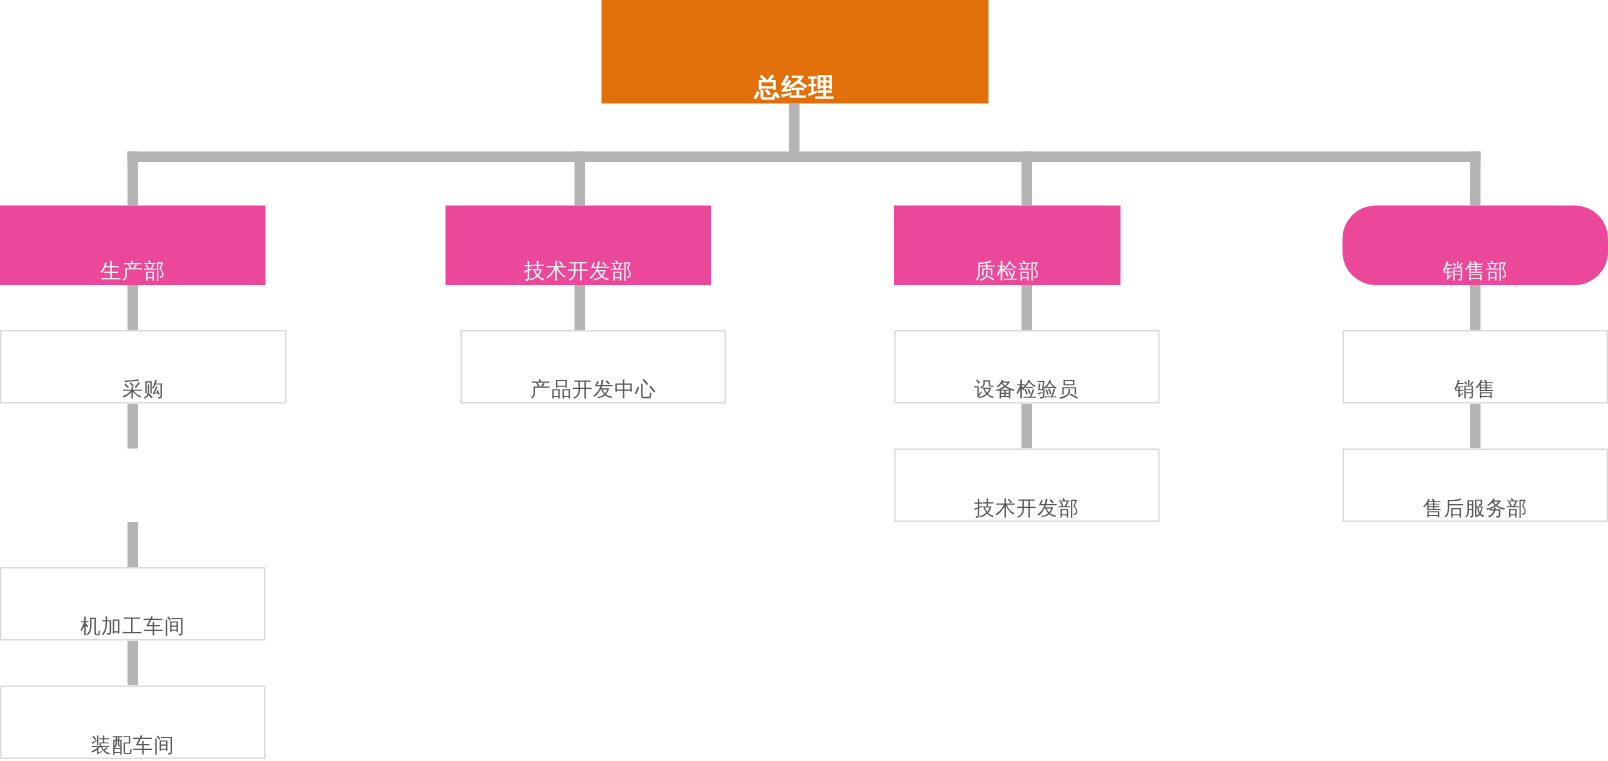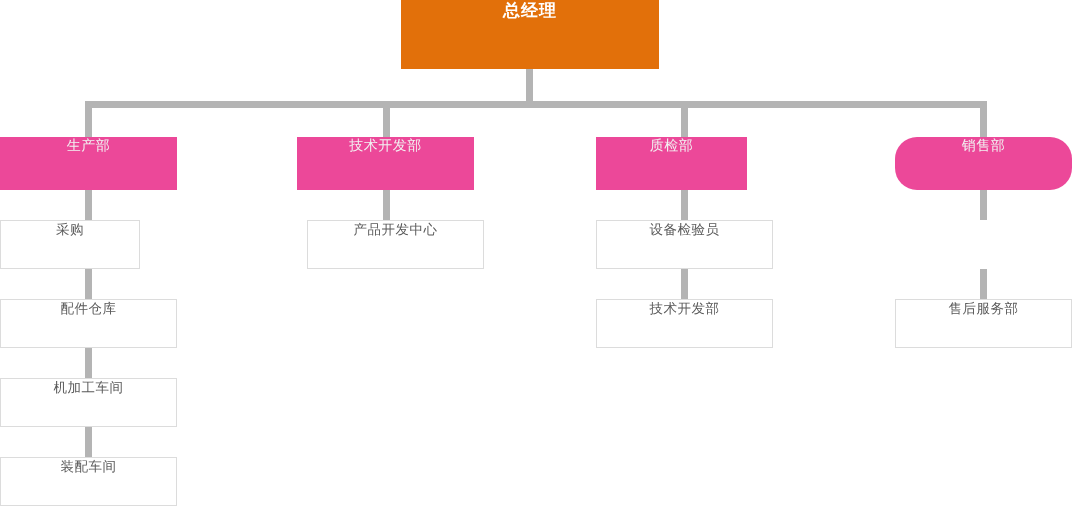--- a/index.html
+++ b/index.html
@@ -31,21 +31,21 @@
     background: #b4b4b4;
   }
   .conn-v { width: 7px; }
   .conn-h { height: 7px; }
 
   
   .node {
     position: absolute;
     box-sizing: border-box;
     display: flex;
-    align-items: flex-start;
+    align-items: flex-end;
     justify-content: center;
     text-align: center;
     line-height: 1.2;
   }
 
   .node-root {
     background: #e2700a;
     color: #ffffff;
     font-size: 17px;
     font-weight: bold;
@@ -116,27 +116,24 @@
   </div>
 
   <div class="node node-dept" style="left:596px; top:137px; width:151px; height:53px;">
     <span class="node-label">质检部</span>
   </div>
 
   <div class="node node-dept" style="left:895px; top:137px; width:177px; height:53px;border-radius:22px;">
     <span class="node-label">销售部</span>
   </div>
 
-  <div class="node node-sub" style="left:0px; top:220px; width:140px; height:49px;">
+  <div class="node node-sub" style="left:0px; top:220px; width:191px; height:49px;">
     <span class="node-label">采购</span>
   </div>
 
-  <div class="node node-sub" style="left:0px; top:299px; width:177px; height:49px;">
-    <span class="node-label">配件仓库</span>
-  </div>
 
   <div class="node node-sub" style="left:0px; top:457px; width:177px; height:49px;">
     <span class="node-label">装配车间</span>
   </div>
 
   <div class="node node-sub" style="left:0px; top:378px; width:177px; height:49px;">
     <span class="node-label">机加工车间</span>
   </div>
 
   <div class="node node-sub" style="left:307px; top:220px; width:177px; height:49px;">
@@ -144,18 +141,21 @@
   </div>
 
   <div class="node node-sub" style="left:596px; top:220px; width:177px; height:49px;">
     <span class="node-label">设备检验员</span>
   </div>
 
   <div class="node node-sub" style="left:596px; top:299px; width:177px; height:49px;">
     <span class="node-label">技术开发部</span>
   </div>
 
+  <div class="node node-sub" style="left:895px; top:220px; width:177px; height:49px;">
+    <span class="node-label">销售</span>
+  </div>
 
   <div class="node node-sub" style="left:895px; top:299px; width:177px; height:49px;">
     <span class="node-label">售后服务部</span>
   </div>
 
 </div>
 
 </body></html>

